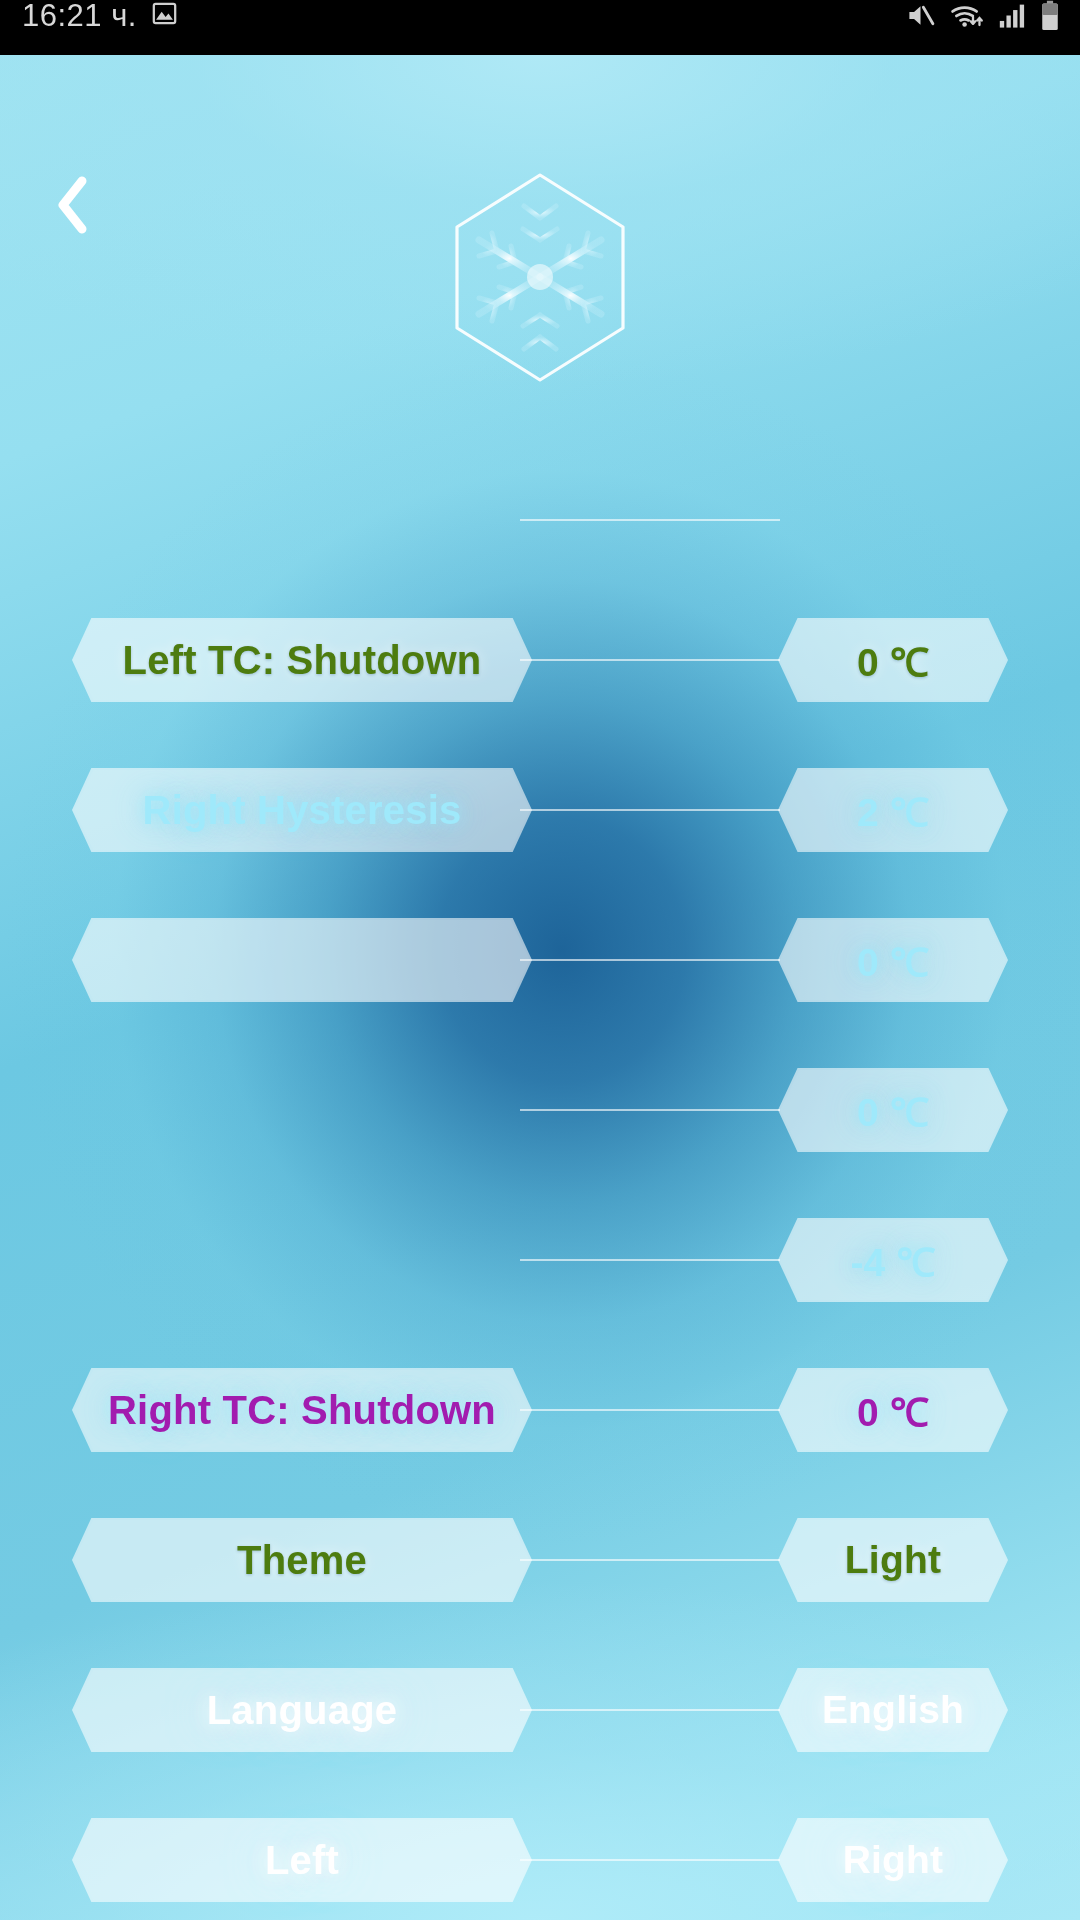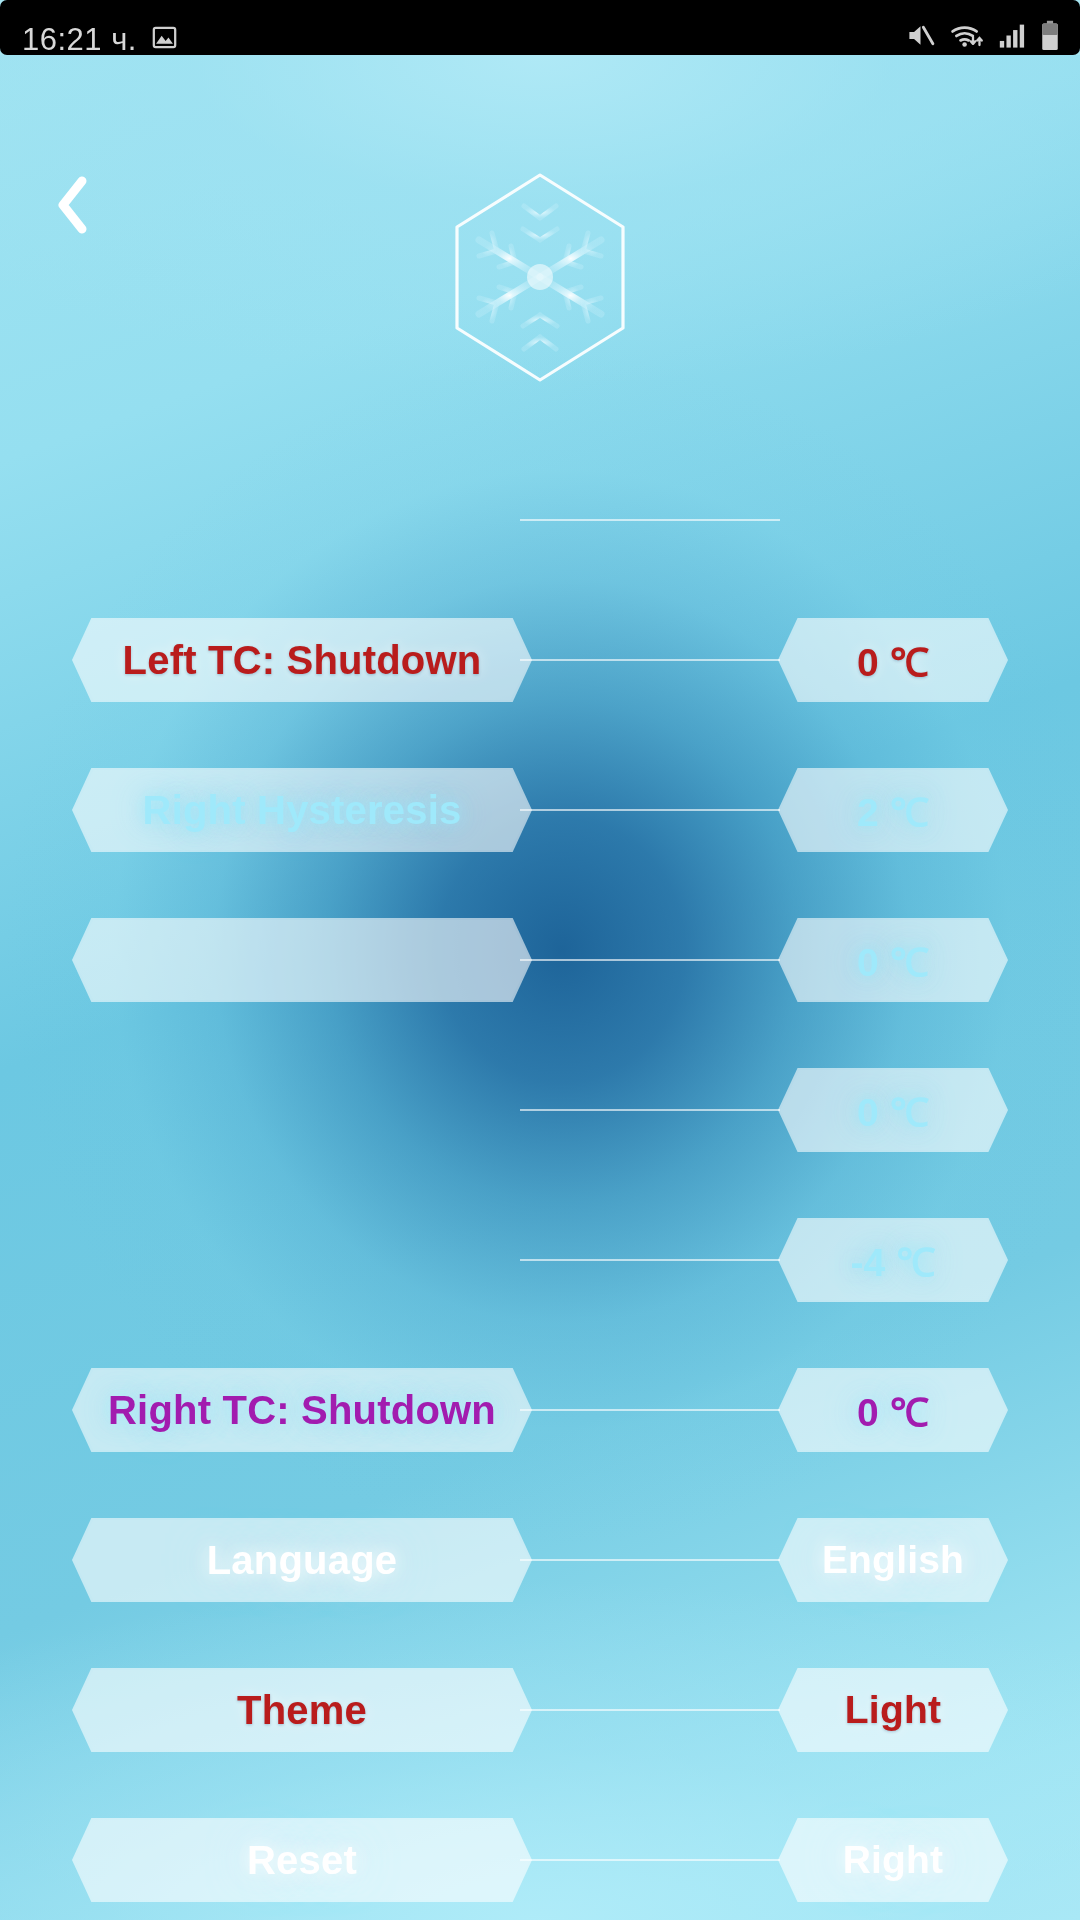--- a/index.html
+++ b/index.html
@@ -20,23 +20,22 @@
   }
 
   
   #statusbar {
     position: absolute;
     top: 0; left: 0;
     width: 1080px;
     height: 55px;
     background: #000000;
     display: flex;
-    align-items: flex-end;
+    align-items: flex-start;
     z-index: 40;
-    border-radius: 7px;
   }
   #sb-left {
     display: flex;
     align-items: center;
     gap: 14px;
     padding-left: 22px;
   }
   #sb-clock {
     color: #d8d8d8;
     font-size: 31px;
@@ -166,21 +165,21 @@
     position: relative;
     z-index: 2;
     font-size: 40px;
     font-weight: bold;
     white-space: nowrap;
     letter-spacing: 0.2px;
   }
   .hex-value .hex-text { font-size: 39px; }
 
   
-  .t-white { color: #b91c1c; text-shadow: 0 0 14px rgba(255,255,255,0.55), 0 1px 3px rgba(0,60,110,0.30); }
+  .t-white { color: #4d7c0f; text-shadow: 0 0 14px rgba(255,255,255,0.55), 0 1px 3px rgba(0,60,110,0.30); }
   .t-cyan  { color: #9fe9fb; text-shadow: 0 0 16px rgba(150,230,250,0.80), 0 0 34px rgba(120,215,245,0.45); }
   .t-cyan-dim { color: #a21caf; text-shadow: 0 0 18px rgba(160,235,252,0.75), 0 0 36px rgba(130,220,248,0.40); }
 
   .t-white-soft { color: #ffffff; text-shadow: 0 0 18px rgba(255,255,255,0.85), 0 0 40px rgba(220,248,255,0.55); }
 </style>
 </head>
 <body>
 
 <div id="app">
 
@@ -346,43 +345,43 @@
         </div>
         <div class="hex-value">
           <div class="hex-shape"></div>
           <span class="hex-text t-cyan-dim">0 ℃</span>
         </div>
       </div>
       <div class="row">
         <div class="connector"></div>
         <div class="hex-label">
           <div class="hex-shape"></div>
+          <span class="hex-text t-white">Theme</span>
+        </div>
+        <div class="hex-value">
+          <div class="hex-shape"></div>
+          <span class="hex-text t-white">Light</span>
+        </div>
+      </div>
+      <div class="row">
+        <div class="connector"></div>
+        <div class="hex-label">
+          <div class="hex-shape"></div>
           <span class="hex-text t-white-soft">Language</span>
         </div>
         <div class="hex-value">
           <div class="hex-shape"></div>
           <span class="hex-text t-white-soft">English</span>
         </div>
       </div>
       <div class="row">
         <div class="connector"></div>
         <div class="hex-label">
           <div class="hex-shape"></div>
-          <span class="hex-text t-white">Theme</span>
-        </div>
-        <div class="hex-value">
-          <div class="hex-shape"></div>
-          <span class="hex-text t-white">Light</span>
-        </div>
-      </div>
-      <div class="row">
-        <div class="connector"></div>
-        <div class="hex-label">
-          <div class="hex-shape"></div>
-          <span class="hex-text t-white-soft">Reset</span>
+          <span class="hex-text t-white-soft">Left</span>
         </div>
         <div class="hex-value">
           <div class="hex-shape"></div>
           <span class="hex-text t-white-soft">Right</span>
         </div>
       </div>
     </div>
 
 </div>
 

